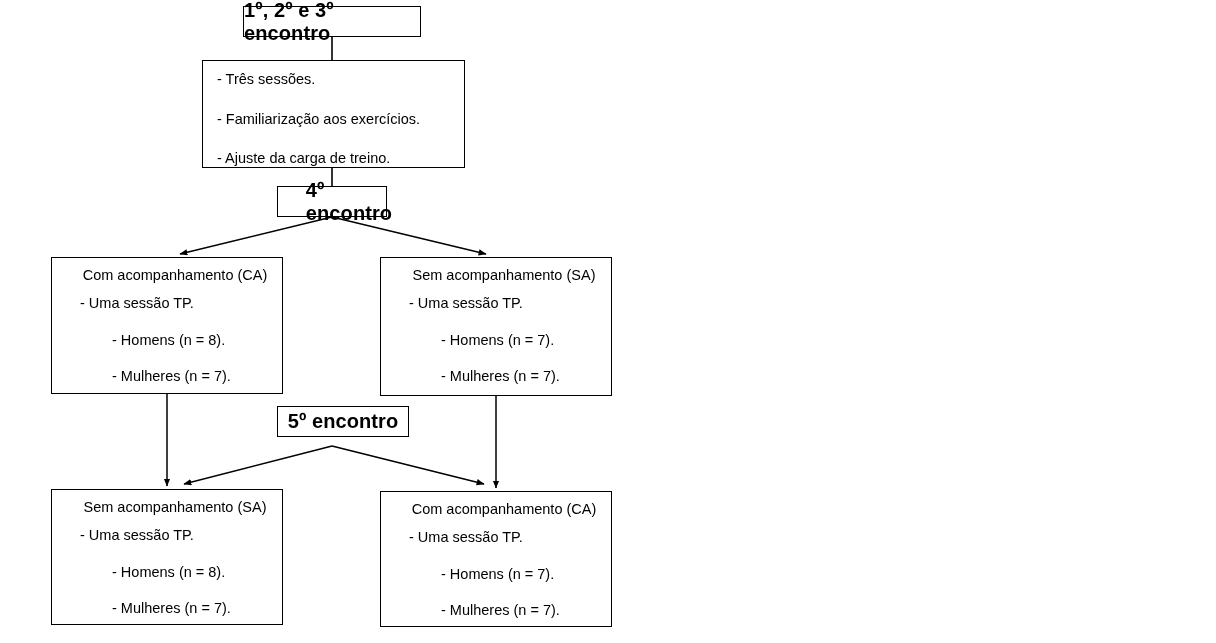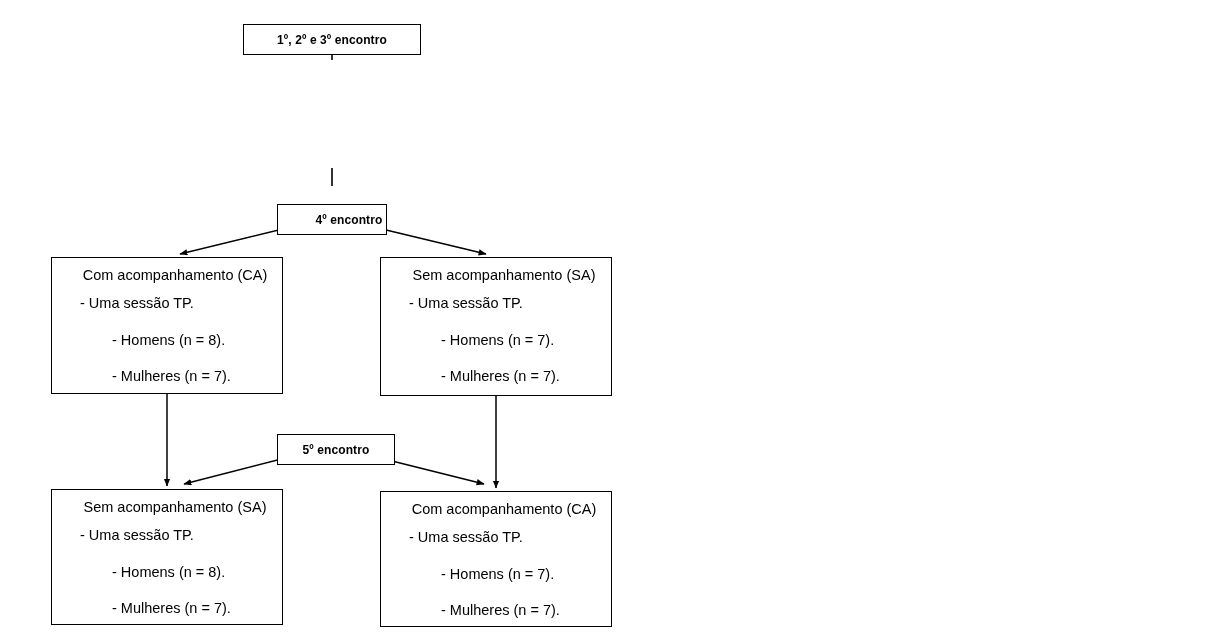--- a/index.html
+++ b/index.html
@@ -31,23 +31,22 @@
     position: absolute;
     box-sizing: border-box;
     border: 1px solid #000000;
     background: #ffffff;
   }
   .stage-node {
     display: flex;
     align-items: center;
     justify-content: center;
     font-weight: bold;
-    font-size: 12px;
+    font-size: 20px;
     letter-spacing: 0.1px;
-    margin-top: 18px;
   }
   .detail-node {
     padding: 10px 14px 8px 14px;
   }
   .group-node {
     padding: 9px 12px 8px 28px;
   }
   .node-title {
     text-align: center;
     font-size: 14.5px;
@@ -93,40 +92,45 @@
 
     <line x1="332" y1="446" x2="184" y2="484" stroke="#000000" stroke-width="1.5" marker-end="url(#arrowhead)"></line>
 
     <line x1="332" y1="446" x2="484" y2="484" stroke="#000000" stroke-width="1.5" marker-end="url(#arrowhead)"></line>
   </svg>
 
   <div class="node stage-node" style="left:243px; top:6px; width:178px; height:31px;">
     <span>1º, 2º e 3º encontro</span>
   </div>
 
+  <div class="node detail-node" style="left:202px; top:60px; width:263px; height:108px;">
+    <div class="bullet">- Três sessões.</div>
+    <div class="bullet">- Familiarização aos exercícios.</div>
+    <div class="bullet">- Ajuste da carga de treino.</div>
+  </div>
 
   <div class="node stage-node" style="left:277px; top:186px; width:110px; height:31px;padding-left:34px;">
     <span>4º encontro</span>
   </div>
 
   <div class="node group-node" style="left:51px; top:257px; width:232px; height:137px;">
     <div class="node-title">Com acompanhamento (CA)</div>
     <div class="bullet">- Uma sessão TP.</div>
     <div class="bullet">- Homens (n = 8).</div>
     <div class="bullet">- Mulheres (n = 7).</div>
   </div>
 
   <div class="node group-node" style="left:380px; top:257px; width:232px; height:139px;">
     <div class="node-title">Sem acompanhamento (SA)</div>
     <div class="bullet">- Uma sessão TP.</div>
     <div class="bullet">- Homens (n = 7).</div>
     <div class="bullet">- Mulheres (n = 7).</div>
   </div>
 
-  <div class="node stage-node" style="left:277px; top:416px; width:118px; height:31px;">
+  <div class="node stage-node" style="left:277px; top:406px; width:132px; height:31px;">
     <span>5º encontro</span>
   </div>
 
   <div class="node group-node" style="left:51px; top:489px; width:232px; height:136px;">
     <div class="node-title">Sem acompanhamento (SA)</div>
     <div class="bullet">- Uma sessão TP.</div>
     <div class="bullet">- Homens (n = 8).</div>
     <div class="bullet">- Mulheres (n = 7).</div>
   </div>
 

